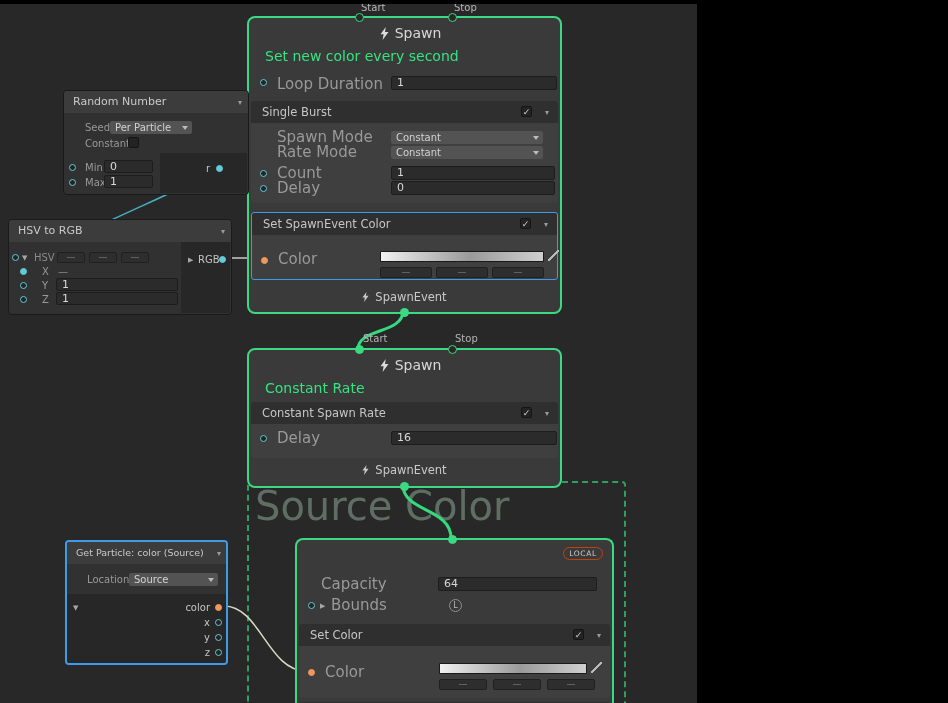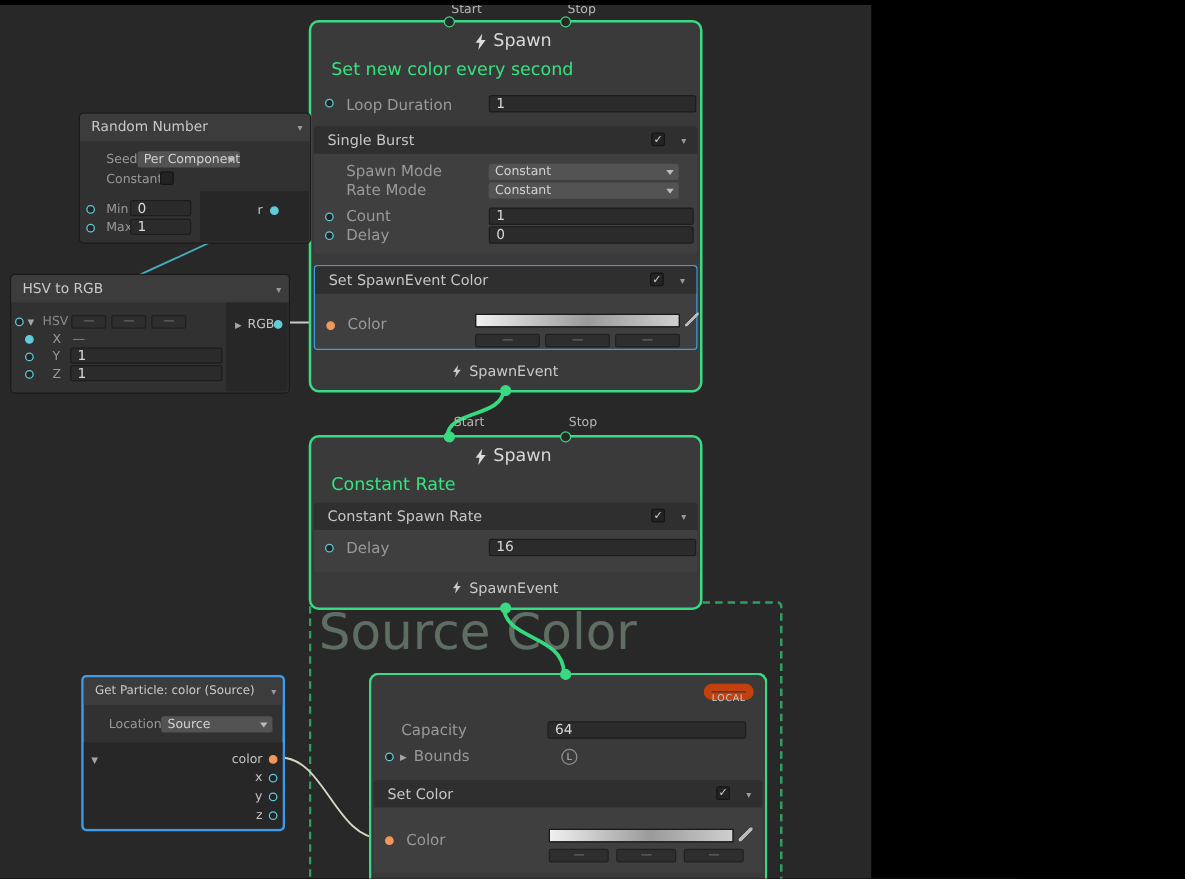--- a/index.html
+++ b/index.html
@@ -8,21 +8,21 @@
   .edges{position:absolute;left:0;top:0;z-index:2}
   .node{z-index:3}
   .groupbox{position:absolute;z-index:1;border:2px dashed #2f9e5e;border-radius:4px}
   .grouptitle{position:absolute;left:6px;top:0;font-size:40px;color:rgba(150,180,158,.5);white-space:nowrap}
   .blackpanel{position:absolute;background:#000;z-index:6}
   .flowlabel{position:absolute;z-index:4;font-size:10px;color:#b5b5b5;white-space:nowrap}
   .ctx{position:absolute;background:#3a3a3a;border:2px solid #3bd981;border-radius:8px}
   .ctx-title{position:absolute;left:12px;right:0;display:flex;justify-content:center;align-items:center;gap:6px;color:#d8d8d8;font-size:14px}
   .ctx-footer{position:absolute;left:0;right:0;display:flex;justify-content:center;align-items:center;gap:6px;color:#c9c9c9;font-size:11.5px}
   .syslabel{position:absolute;color:#34e47e;font-size:14px;white-space:nowrap}
-  .row-label{position:absolute;color:#999;font-size:12px;line-height:13px;white-space:nowrap}
+  .row-label{position:absolute;color:#999;font-size:15px;line-height:13px;white-space:nowrap}
   .row-label.sm{font-size:10px}
   .wlabel{position:absolute;color:#c6c6c6;font-size:11.5px;line-height:22px;white-space:nowrap}
   .field{position:absolute;height:14px;background:#2b2b2b;border:1px solid #1d1d1d;border-radius:2px;color:#d8d8d8;font-size:11px;line-height:12px;padding-left:5px;white-space:nowrap;overflow:hidden;box-sizing:border-box}
   .dd{position:absolute;height:13px;background:#535353;border-radius:2px;color:#d2d2d2;font-size:10px;line-height:13px;padding-left:5px;white-space:nowrap;overflow:hidden;box-sizing:border-box}
   .dd:after{content:"";position:absolute;right:4px;top:5px;border-left:3.5px solid transparent;border-right:3.5px solid transparent;border-top:4px solid #bbb}
   .block{position:absolute;left:2px;right:2px;background:#3f3f3f;border-radius:3px;box-sizing:border-box}
   .block.selected{border:1.5px solid #3d9be9}
   .block-h{position:absolute;left:0;right:0;top:0;height:22px;background:#2f2f2f;border-radius:3px 3px 0 0}
   .checkbox{position:absolute;width:11px;height:11px;background:#232323;border:1px solid #151515;border-radius:2px;color:#cfcfcf;font-size:9px;line-height:10px;text-align:center;box-sizing:border-box}
   .chev{position:absolute;color:#9a9a9a;font-size:8px;line-height:8px}
@@ -33,21 +33,21 @@
   .anchor{position:absolute;width:9px;height:9px;border-radius:50%;border:1.5px solid #3bd981;background:#282828;box-sizing:border-box;z-index:4}
   .anchor.filled{background:#3bd981}
   .gdot{position:absolute;width:9px;height:9px;border-radius:50%;background:#3bd981;z-index:4}
   .op{position:absolute;background:#313131;border:1px solid #1a1a1a;border-radius:4px;box-sizing:border-box}
   .op.selected{border:2px solid #3d9be9}
   .op-h{position:absolute;left:0;right:0;top:0;height:22px;background:#3c3c3c;border-radius:3px 3px 0 0;color:#c9c9c9;font-size:11px;line-height:22px;padding-left:9px;white-space:nowrap;overflow:hidden;box-sizing:border-box}
   .outcol{position:absolute;background:#272727}
   .minifield{position:absolute;height:11px;background:#2e2e2e;border:1px solid #202020;border-radius:2px;color:#7d7d7d;font-size:9px;line-height:9px;text-align:center;box-sizing:border-box}
   .gradbar{position:absolute;height:11px;background:linear-gradient(90deg,#f0f0f0,#9a9a9a 55%,#cfcfcf);border:1px solid #191919;border-radius:1px;box-sizing:border-box}
   .picker{position:absolute;width:11px;height:11px;background:linear-gradient(135deg,rgba(0,0,0,0) 42%,#b9b9b9 42%,#b9b9b9 58%,rgba(0,0,0,0) 58%)}
-  .badge{position:absolute;border:6px solid #c2410c;border-radius:7px;color:#cfcfcf;font-size:7.5px;letter-spacing:.6px;text-align:center;line-height:12px;box-sizing:border-box}
+  .badge{position:absolute;border:1px solid #c2410c;border-radius:7px;color:#cfcfcf;font-size:7.5px;letter-spacing:.6px;text-align:center;line-height:12px;box-sizing:border-box}
   .tri{position:absolute;color:#a5a5a5;font-size:7px;line-height:8px}
   .outlabel{position:absolute;color:#c4c4c4;font-size:10px;line-height:13px;white-space:nowrap}
   .dim{color:#8a8a8a}
 </style>
 </head>
 <body>
 
 <div class="page">
 
   <div class="groupbox" style="left:247px;top:481px;width:375px;height:236px">
@@ -122,21 +122,21 @@
       <span>SpawnEvent</span>
     </div>
     <div class="gdot" style="left:151px;bottom:-5px"></div>
   </div>
 
   <div class="op node" style="left:63px;top:90px;width:186px;height:105px">
     <div class="op-h"><span>Random Number</span></div>
     <div class="chev" style="right:6px;top:8px">▾</div>
     <div class="outcol" style="left:96px;top:62px;right:1px;bottom:1px;border-radius:0 0 3px 0"></div>
     <div class="row-label sm" style="left:21px;top:30px">Seed</div>
-    <div class="dd" style="left:46px;top:30px;width:82px">Per Component</div>
+    <div class="dd" style="left:46px;top:30px;width:82px">Per Particle</div>
     <div class="row-label sm" style="left:21px;top:46px">Constant</div>
     <div class="checkbox" style="left:64px;top:46px"></div>
     <div class="port" style="left:5px;top:73px"></div>
     <div class="row-label sm" style="left:21px;top:70px">Min</div>
     <div class="field" style="left:40px;top:69px;width:49px;height:13px">0</div>
     <div class="port" style="left:5px;top:88px"></div>
     <div class="row-label sm" style="left:21px;top:85px">Max</div>
     <div class="field" style="left:40px;top:84px;width:49px;height:13px">1</div>
     <div class="outlabel" style="left:142px;top:71px">r</div>
     <div class="port fc" style="left:152px;top:74px"></div>

